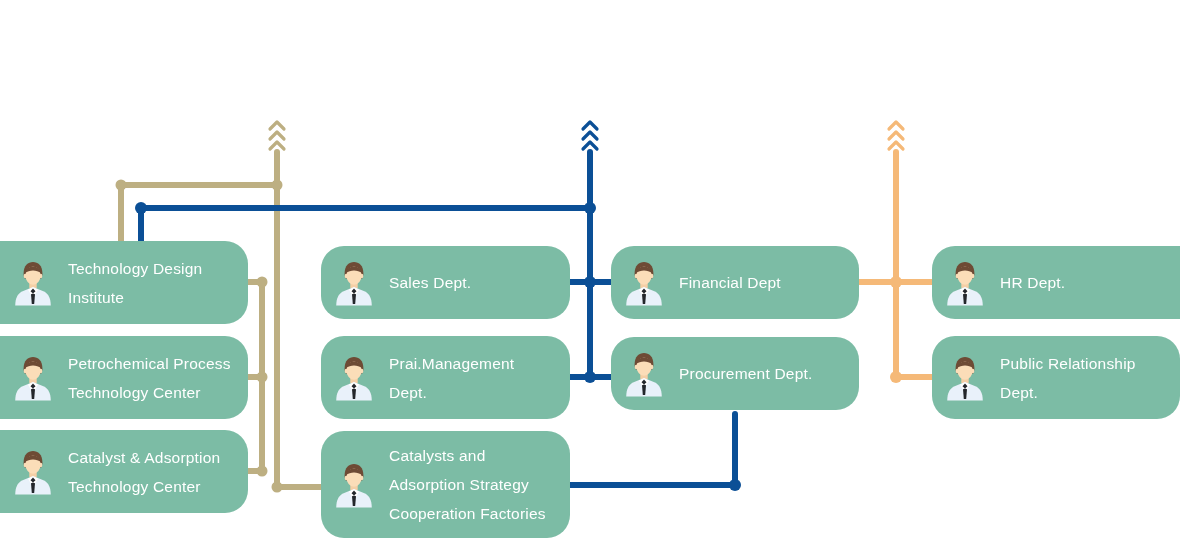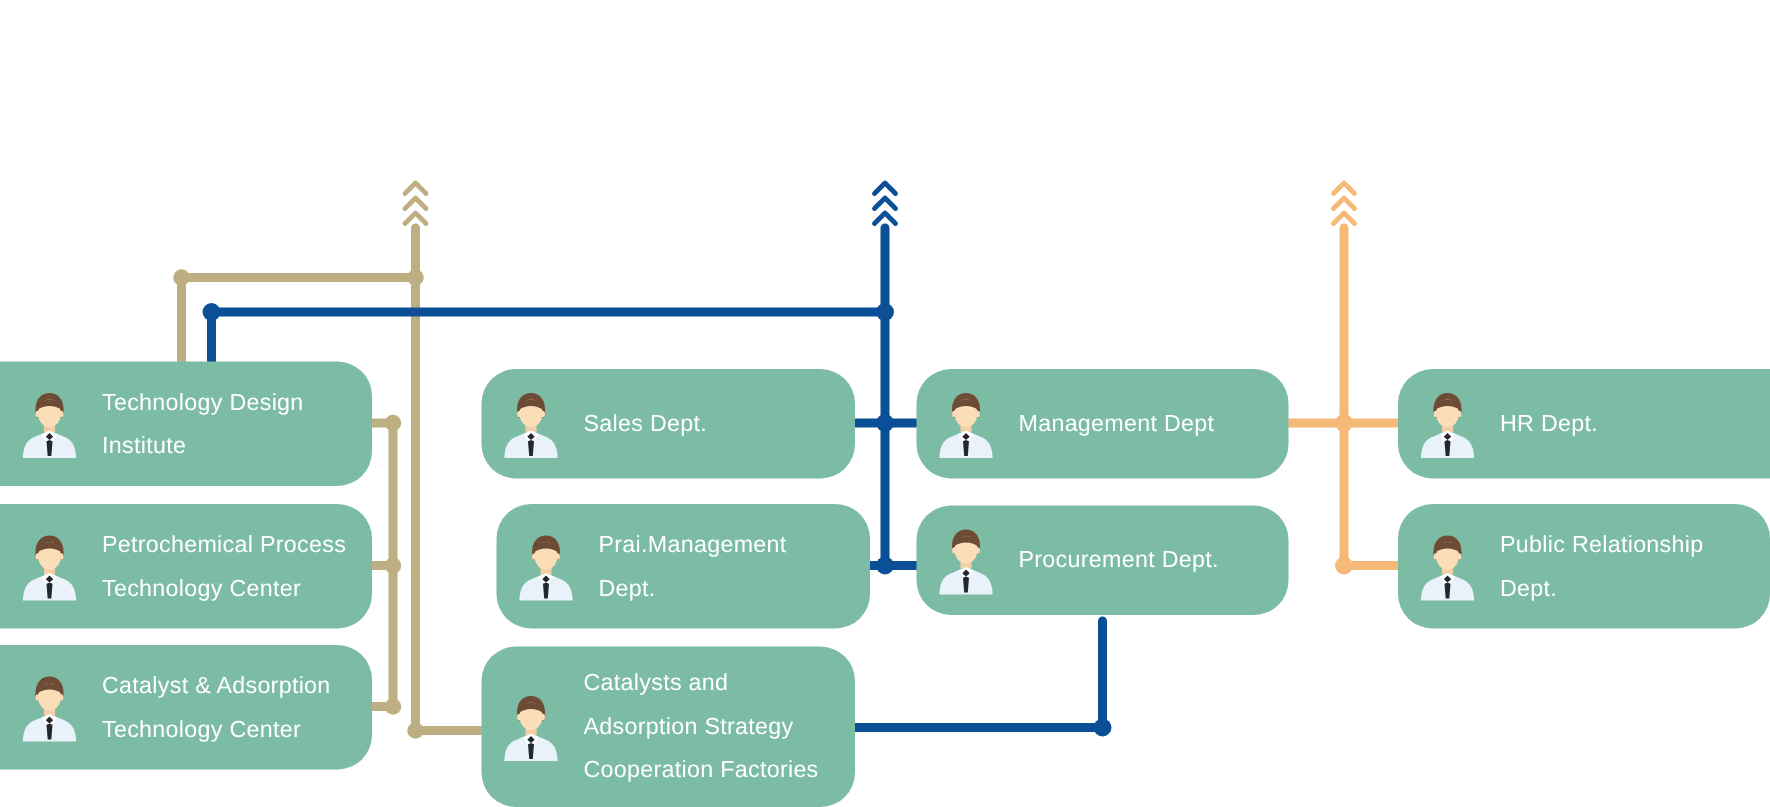--- a/index.html
+++ b/index.html
@@ -197,21 +197,21 @@
           <ellipse cx="26.8" cy="16.0" rx="1.5" ry="2.2" fill="#FBDDB8"></ellipse>
           <path d="M10.6 13.4 C12.0 8.6 15.0 6.4 19.0 6.4 C23.0 6.4 26.0 8.6 27.4 13.4 C24.6 11.4 22.0 10.6 19.0 10.6 C16.0 10.6 13.4 11.4 10.6 13.4 Z" fill="#6E4B35"></path>
           <path d="M19 27.0 L30.0 31.6 C34.6 33.8 36.6 38.6 36.8 45.4 L1.2 45.4 C1.4 38.6 3.4 33.8 8.0 31.6 Z" fill="#E9F1FA"></path>
           <path d="M19 27.2 L14.0 29.4 L19 38.2 Z" fill="#FFFFFF"></path>
           <path d="M19 27.2 L24.0 29.4 L19 38.2 Z" fill="#FFFFFF"></path>
           <path d="M19 28.6 L21.5 31.2 L19 33.4 L16.5 31.2 Z" fill="#23262B"></path>
           <path d="M19 33.4 L21.0 34.2 L20.2 44.0 L17.8 44.0 L17.0 34.2 Z" fill="#23262B"></path>
         </svg>
         <div class="node-label">Sales Dept.</div>
       </div>
-      <div class="node" style="left: 331px; top: 336px; width: 249px; height: 83px; background: rgb(124, 188, 165);">
+      <div class="node" style="left: 321px; top: 336px; width: 249px; height: 83px; background: rgb(124, 188, 165);">
         <svg class="avatar" viewBox="0 0 38 46" xmlns="http://www.w3.org/2000/svg">
           <path d="M9.6 13.6 C9.6 5.5 14.0 2.0 19.0 2.0 C24.0 2.0 28.4 5.5 28.4 13.6 C28.4 16.0 27.8 18.0 27.2 18.4 L10.8 18.4 C10.2 18.0 9.6 16.0 9.6 13.6 Z" fill="#6E4B35"></path>
           <path d="M15.3 21.0 h7.4 v7.0 h-7.4 z" fill="#F4CFA6"></path>
           <ellipse cx="19" cy="15.6" rx="7.6" ry="9.2" fill="#FBDDB8"></ellipse>
           <ellipse cx="11.2" cy="16.0" rx="1.5" ry="2.2" fill="#FBDDB8"></ellipse>
           <ellipse cx="26.8" cy="16.0" rx="1.5" ry="2.2" fill="#FBDDB8"></ellipse>
           <path d="M10.6 13.4 C12.0 8.6 15.0 6.4 19.0 6.4 C23.0 6.4 26.0 8.6 27.4 13.4 C24.6 11.4 22.0 10.6 19.0 10.6 C16.0 10.6 13.4 11.4 10.6 13.4 Z" fill="#6E4B35"></path>
           <path d="M19 27.0 L30.0 31.6 C34.6 33.8 36.6 38.6 36.8 45.4 L1.2 45.4 C1.4 38.6 3.4 33.8 8.0 31.6 Z" fill="#E9F1FA"></path>
           <path d="M19 27.2 L14.0 29.4 L19 38.2 Z" fill="#FFFFFF"></path>
           <path d="M19 27.2 L24.0 29.4 L19 38.2 Z" fill="#FFFFFF"></path>
@@ -246,21 +246,21 @@
           <ellipse cx="19" cy="15.6" rx="7.6" ry="9.2" fill="#FBDDB8"></ellipse>
           <ellipse cx="11.2" cy="16.0" rx="1.5" ry="2.2" fill="#FBDDB8"></ellipse>
           <ellipse cx="26.8" cy="16.0" rx="1.5" ry="2.2" fill="#FBDDB8"></ellipse>
           <path d="M10.6 13.4 C12.0 8.6 15.0 6.4 19.0 6.4 C23.0 6.4 26.0 8.6 27.4 13.4 C24.6 11.4 22.0 10.6 19.0 10.6 C16.0 10.6 13.4 11.4 10.6 13.4 Z" fill="#6E4B35"></path>
           <path d="M19 27.0 L30.0 31.6 C34.6 33.8 36.6 38.6 36.8 45.4 L1.2 45.4 C1.4 38.6 3.4 33.8 8.0 31.6 Z" fill="#E9F1FA"></path>
           <path d="M19 27.2 L14.0 29.4 L19 38.2 Z" fill="#FFFFFF"></path>
           <path d="M19 27.2 L24.0 29.4 L19 38.2 Z" fill="#FFFFFF"></path>
           <path d="M19 28.6 L21.5 31.2 L19 33.4 L16.5 31.2 Z" fill="#23262B"></path>
           <path d="M19 33.4 L21.0 34.2 L20.2 44.0 L17.8 44.0 L17.0 34.2 Z" fill="#23262B"></path>
         </svg>
-        <div class="node-label">Management Dept</div>
+        <div class="node-label">Financial Dept</div>
       </div>
       <div class="node" style="left: 611px; top: 337px; width: 248px; height: 73px; background: rgb(124, 188, 165);">
         <svg class="avatar" viewBox="0 0 38 46" xmlns="http://www.w3.org/2000/svg">
           <path d="M9.6 13.6 C9.6 5.5 14.0 2.0 19.0 2.0 C24.0 2.0 28.4 5.5 28.4 13.6 C28.4 16.0 27.8 18.0 27.2 18.4 L10.8 18.4 C10.2 18.0 9.6 16.0 9.6 13.6 Z" fill="#6E4B35"></path>
           <path d="M15.3 21.0 h7.4 v7.0 h-7.4 z" fill="#F4CFA6"></path>
           <ellipse cx="19" cy="15.6" rx="7.6" ry="9.2" fill="#FBDDB8"></ellipse>
           <ellipse cx="11.2" cy="16.0" rx="1.5" ry="2.2" fill="#FBDDB8"></ellipse>
           <ellipse cx="26.8" cy="16.0" rx="1.5" ry="2.2" fill="#FBDDB8"></ellipse>
           <path d="M10.6 13.4 C12.0 8.6 15.0 6.4 19.0 6.4 C23.0 6.4 26.0 8.6 27.4 13.4 C24.6 11.4 22.0 10.6 19.0 10.6 C16.0 10.6 13.4 11.4 10.6 13.4 Z" fill="#6E4B35"></path>
           <path d="M19 27.0 L30.0 31.6 C34.6 33.8 36.6 38.6 36.8 45.4 L1.2 45.4 C1.4 38.6 3.4 33.8 8.0 31.6 Z" fill="#E9F1FA"></path>

